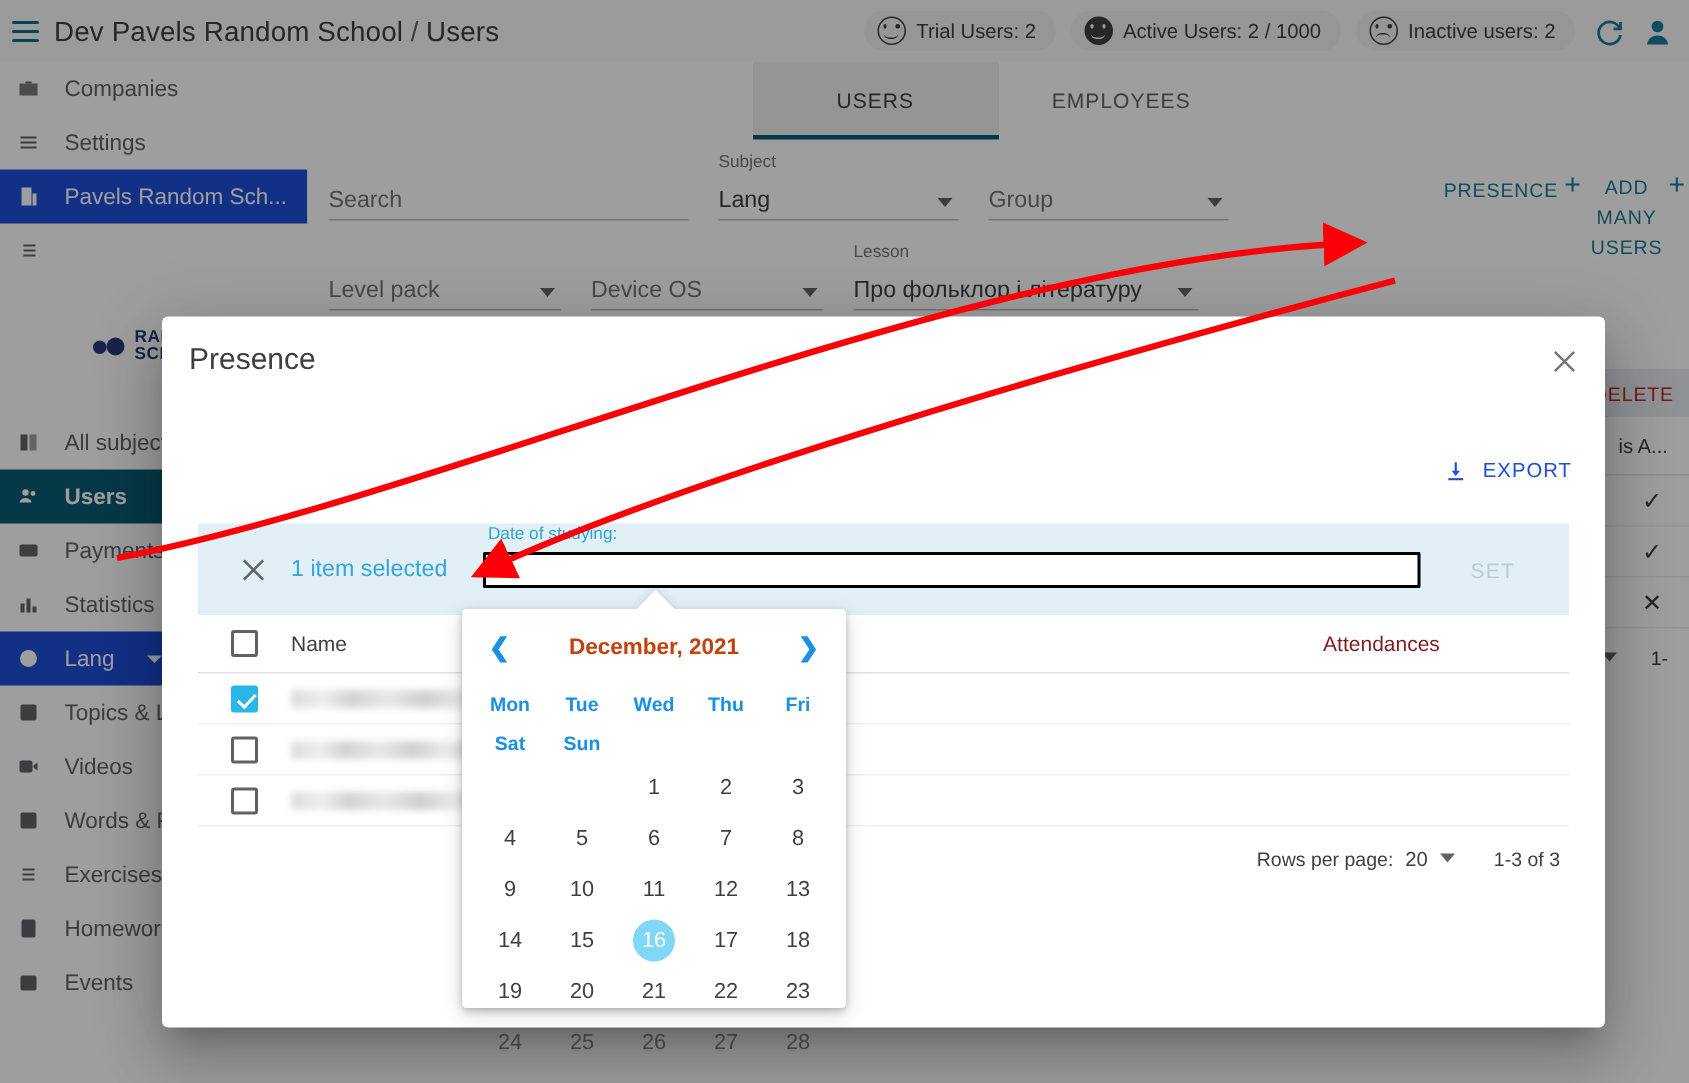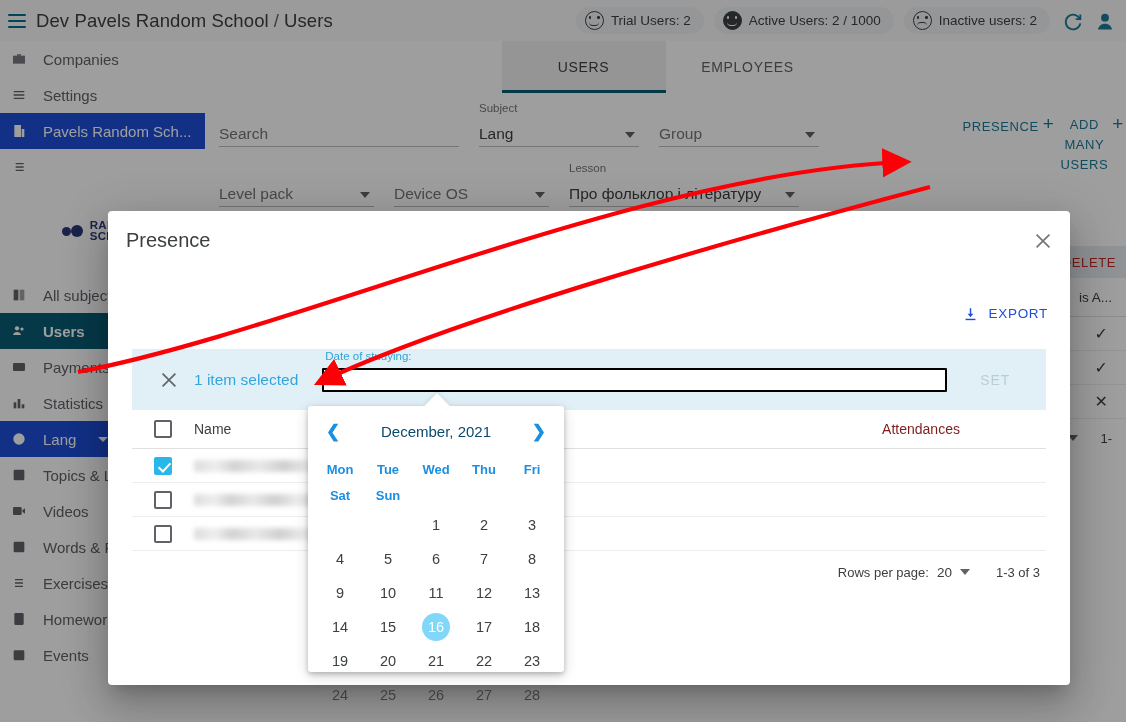--- a/index.html
+++ b/index.html
@@ -166,21 +166,21 @@
     background:#fff;border-radius:3px;
     box-shadow:0 2px 5px rgba(0,0,0,.22),0 4px 14px rgba(0,0,0,.16);
   }
   #calendar::before{
     content:"";position:absolute;left:120px;top:-9px;width:18px;height:18px;
     background:#fff;transform:rotate(45deg);
     box-shadow:-2px -2px 4px rgba(0,0,0,.07);
   }
   .cal-head{height:50px;display:flex;align-items:center;justify-content:space-between;padding:0 16px;}
   .cal-nav{color:#1a8fe3;font-size:17px;font-weight:bold;width:18px;text-align:center;}
-  .cal-month{font-size:15px;color:#0c4a6e;}
+  .cal-month{font-size:15px;color:#c2410c;font-weight:bold;}
   .cal-grid{display:grid;grid-template-columns:repeat(5,1fr);padding:0 8px;}
   .cal-dow{height:26px;display:flex;align-items:center;justify-content:center;
     font-size:13px;color:#1a8fe3;font-weight:bold;}
   .cal-day{height:34px;display:flex;align-items:center;justify-content:center;
     font-size:14.5px;color:#3c4043;}
   .cal-day span{width:28px;height:28px;border-radius:50%;display:flex;align-items:center;justify-content:center;}
   .cal-day.sel span{background:#81d7f7;color:#fff;}
 
   
   #arrows{position:absolute;inset:0;pointer-events:none;}

